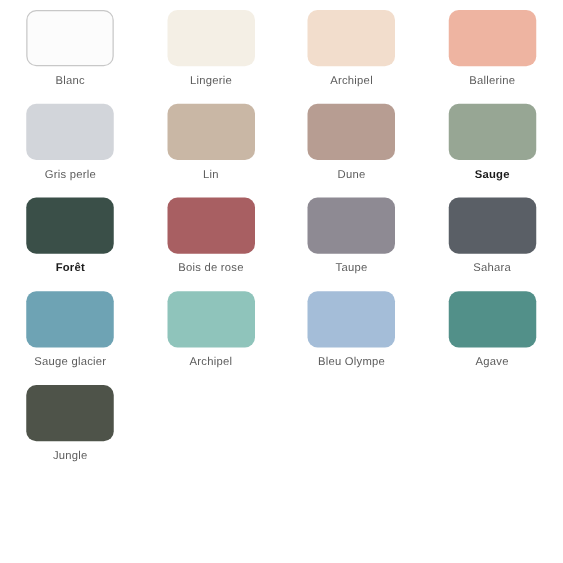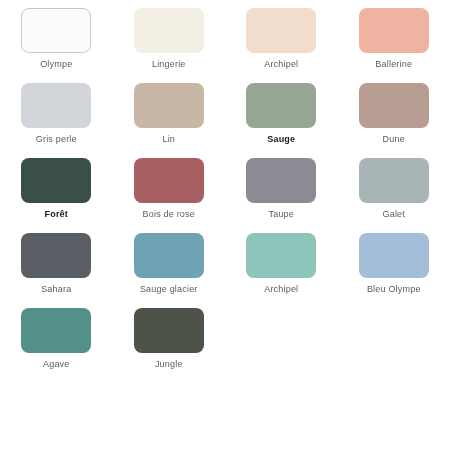--- a/index.html
+++ b/index.html
@@ -64,21 +64,21 @@
   .swatch-cell.empty {
     visibility: hidden;
   }
 </style>
 </head>
 <body>
 
 <div id="palette-grid">
     <div class="swatch-cell">
       <div class="swatch-chip outlined" style="background-color: rgb(252, 252, 252); border-color: rgb(200, 200, 200);"></div>
-      <div class="swatch-label">Olympe</div>
+      <div class="swatch-label">Blanc</div>
     </div>
     <div class="swatch-cell">
       <div class="swatch-chip" style="background-color: rgb(244, 239, 229);"></div>
       <div class="swatch-label">Lingerie</div>
     </div>
     <div class="swatch-cell">
       <div class="swatch-chip" style="background-color: rgb(242, 221, 204);"></div>
       <div class="swatch-label">Archipel</div>
     </div>
     <div class="swatch-cell">
@@ -87,42 +87,38 @@
     </div>
     <div class="swatch-cell">
       <div class="swatch-chip" style="background-color: rgb(210, 213, 218);"></div>
       <div class="swatch-label">Gris perle</div>
     </div>
     <div class="swatch-cell">
       <div class="swatch-chip" style="background-color: rgb(201, 183, 165);"></div>
       <div class="swatch-label">Lin</div>
     </div>
     <div class="swatch-cell">
+      <div class="swatch-chip" style="background-color: rgb(183, 157, 146);"></div>
+      <div class="swatch-label">Dune</div>
+    </div>
+    <div class="swatch-cell">
       <div class="swatch-chip" style="background-color: rgb(151, 166, 148);"></div>
       <div class="swatch-label bold">Sauge</div>
-    </div>
-    <div class="swatch-cell">
-      <div class="swatch-chip" style="background-color: rgb(183, 157, 146);"></div>
-      <div class="swatch-label">Dune</div>
     </div>
     <div class="swatch-cell">
       <div class="swatch-chip" style="background-color: rgb(58, 79, 72);"></div>
       <div class="swatch-label bold">Forêt</div>
     </div>
     <div class="swatch-cell">
       <div class="swatch-chip" style="background-color: rgb(168, 95, 98);"></div>
       <div class="swatch-label">Bois de rose</div>
     </div>
     <div class="swatch-cell">
       <div class="swatch-chip" style="background-color: rgb(142, 138, 147);"></div>
       <div class="swatch-label">Taupe</div>
-    </div>
-    <div class="swatch-cell">
-      <div class="swatch-chip" style="background-color: rgb(169, 180, 182);"></div>
-      <div class="swatch-label">Galet</div>
     </div>
     <div class="swatch-cell">
       <div class="swatch-chip" style="background-color: rgb(90, 95, 102);"></div>
       <div class="swatch-label">Sahara</div>
     </div>
     <div class="swatch-cell">
       <div class="swatch-chip" style="background-color: rgb(110, 163, 180);"></div>
       <div class="swatch-label">Sauge glacier</div>
     </div>
     <div class="swatch-cell">

